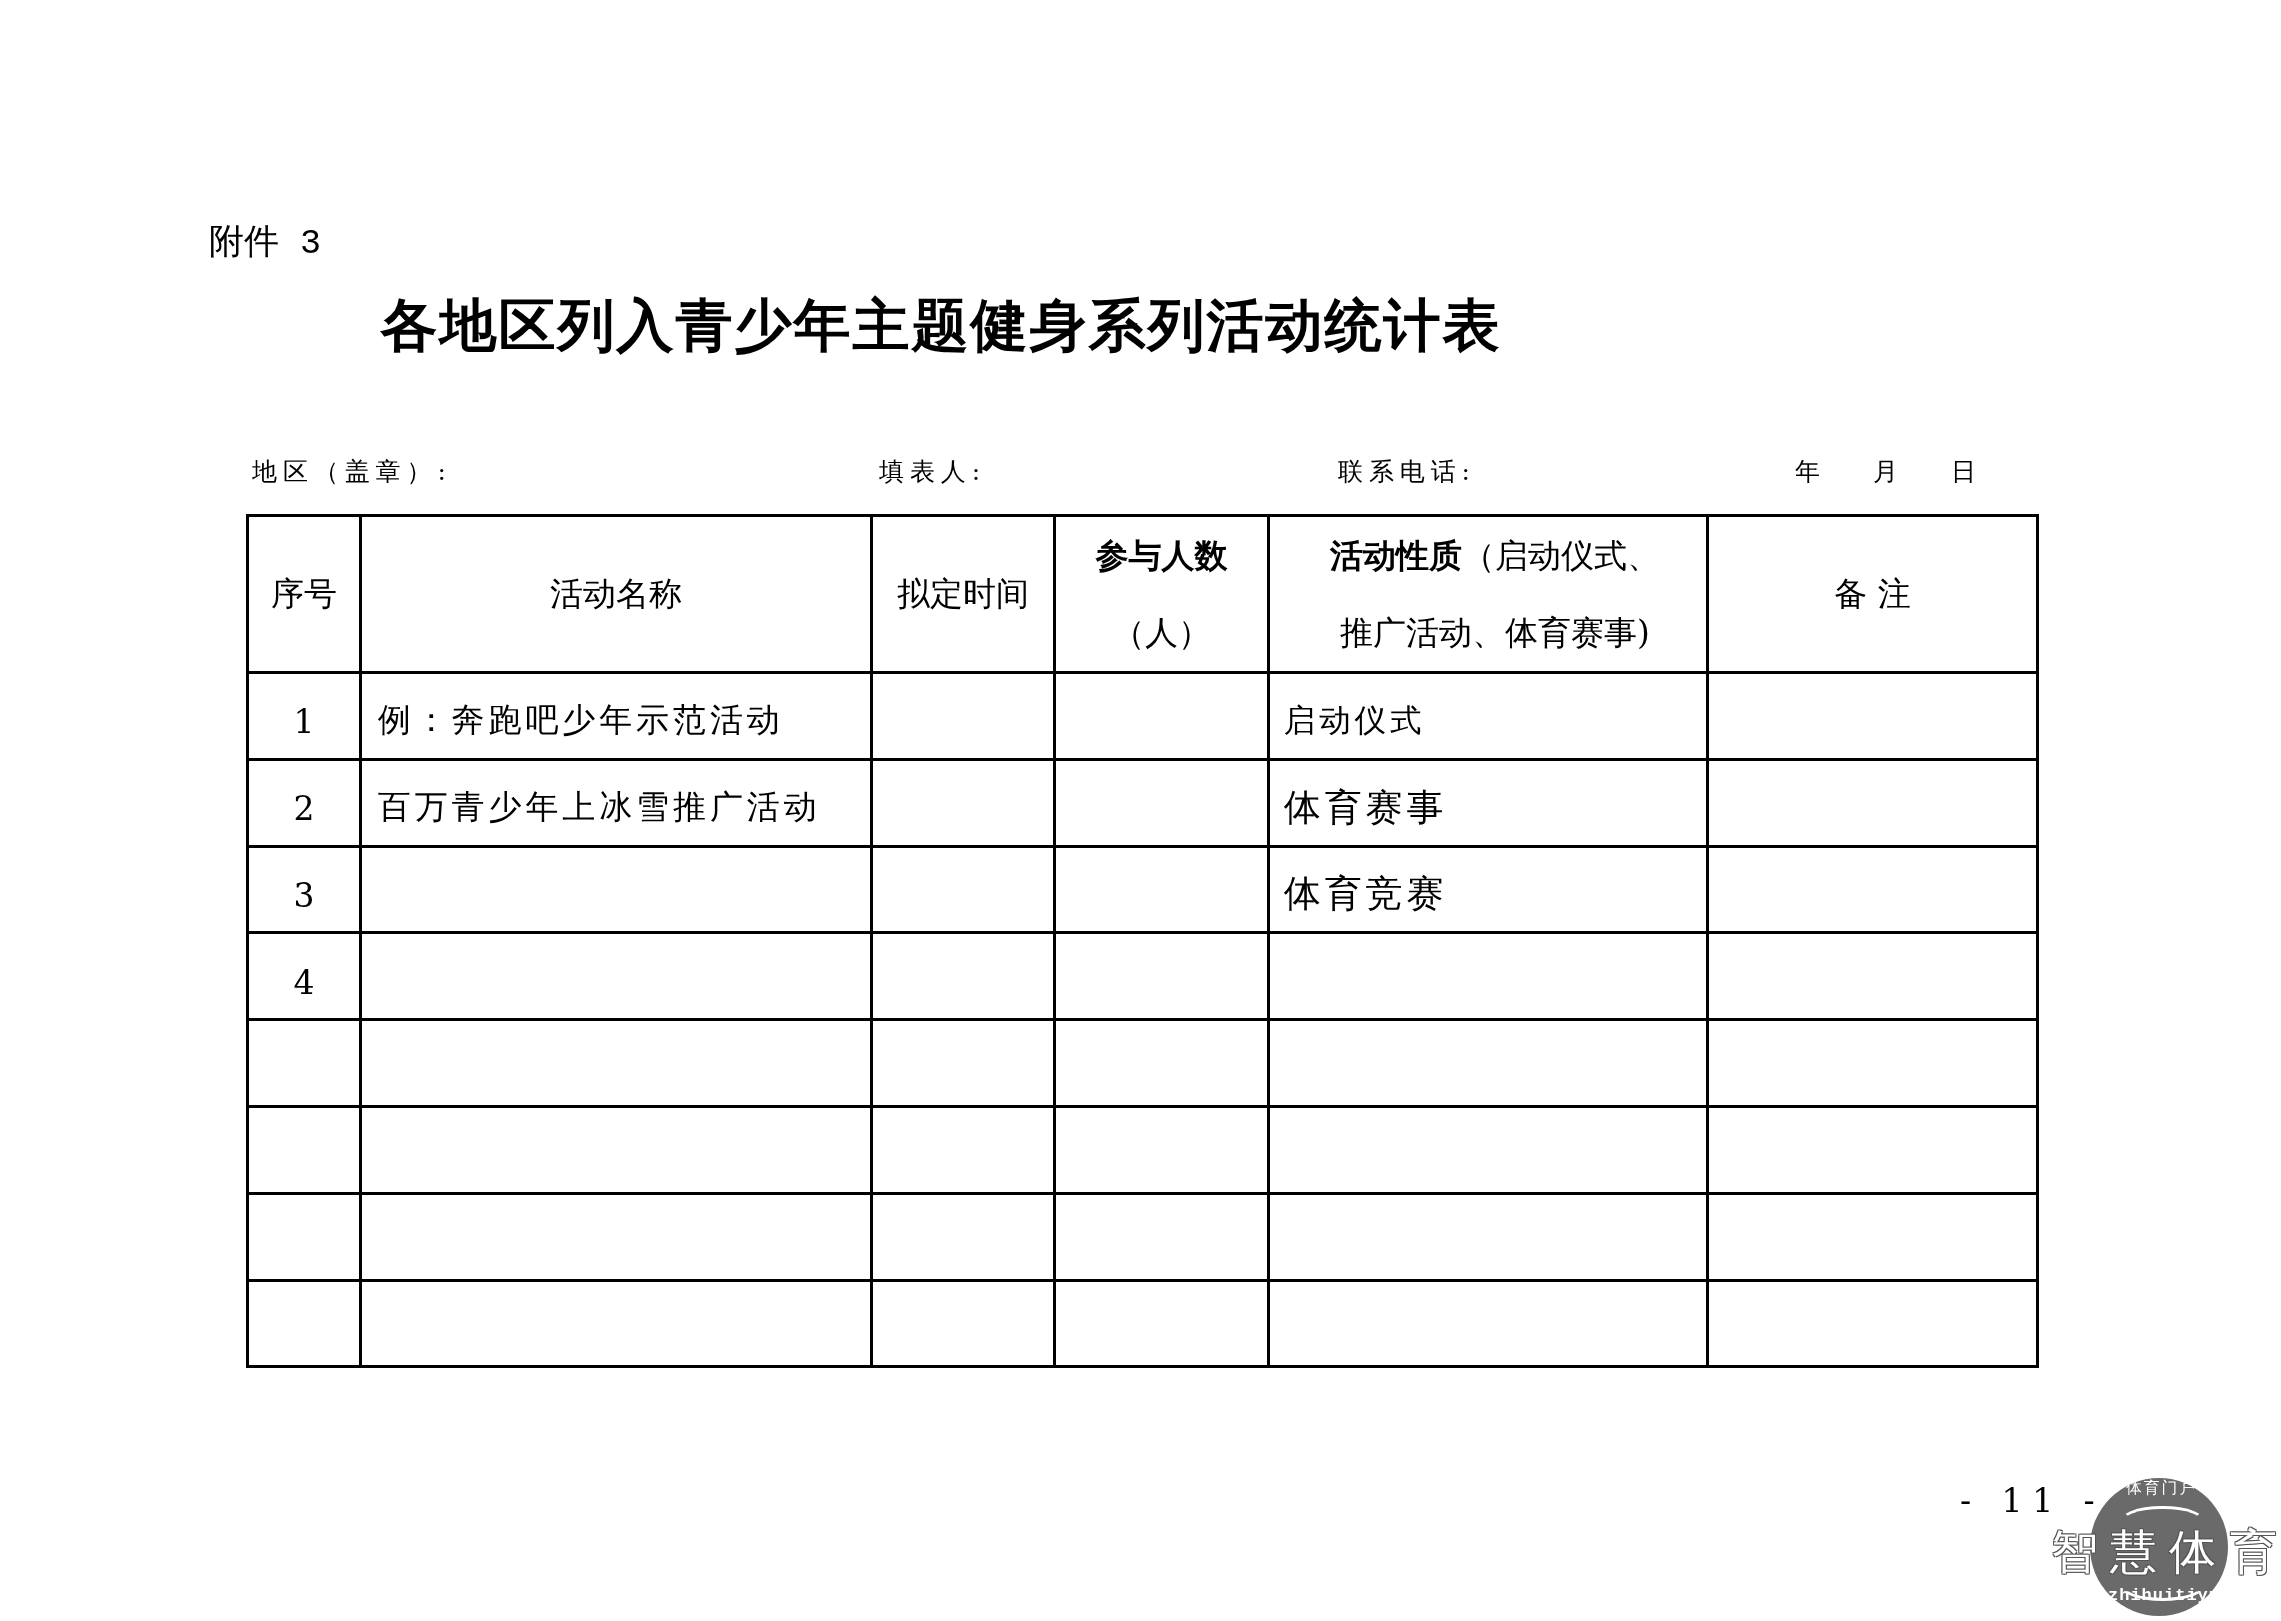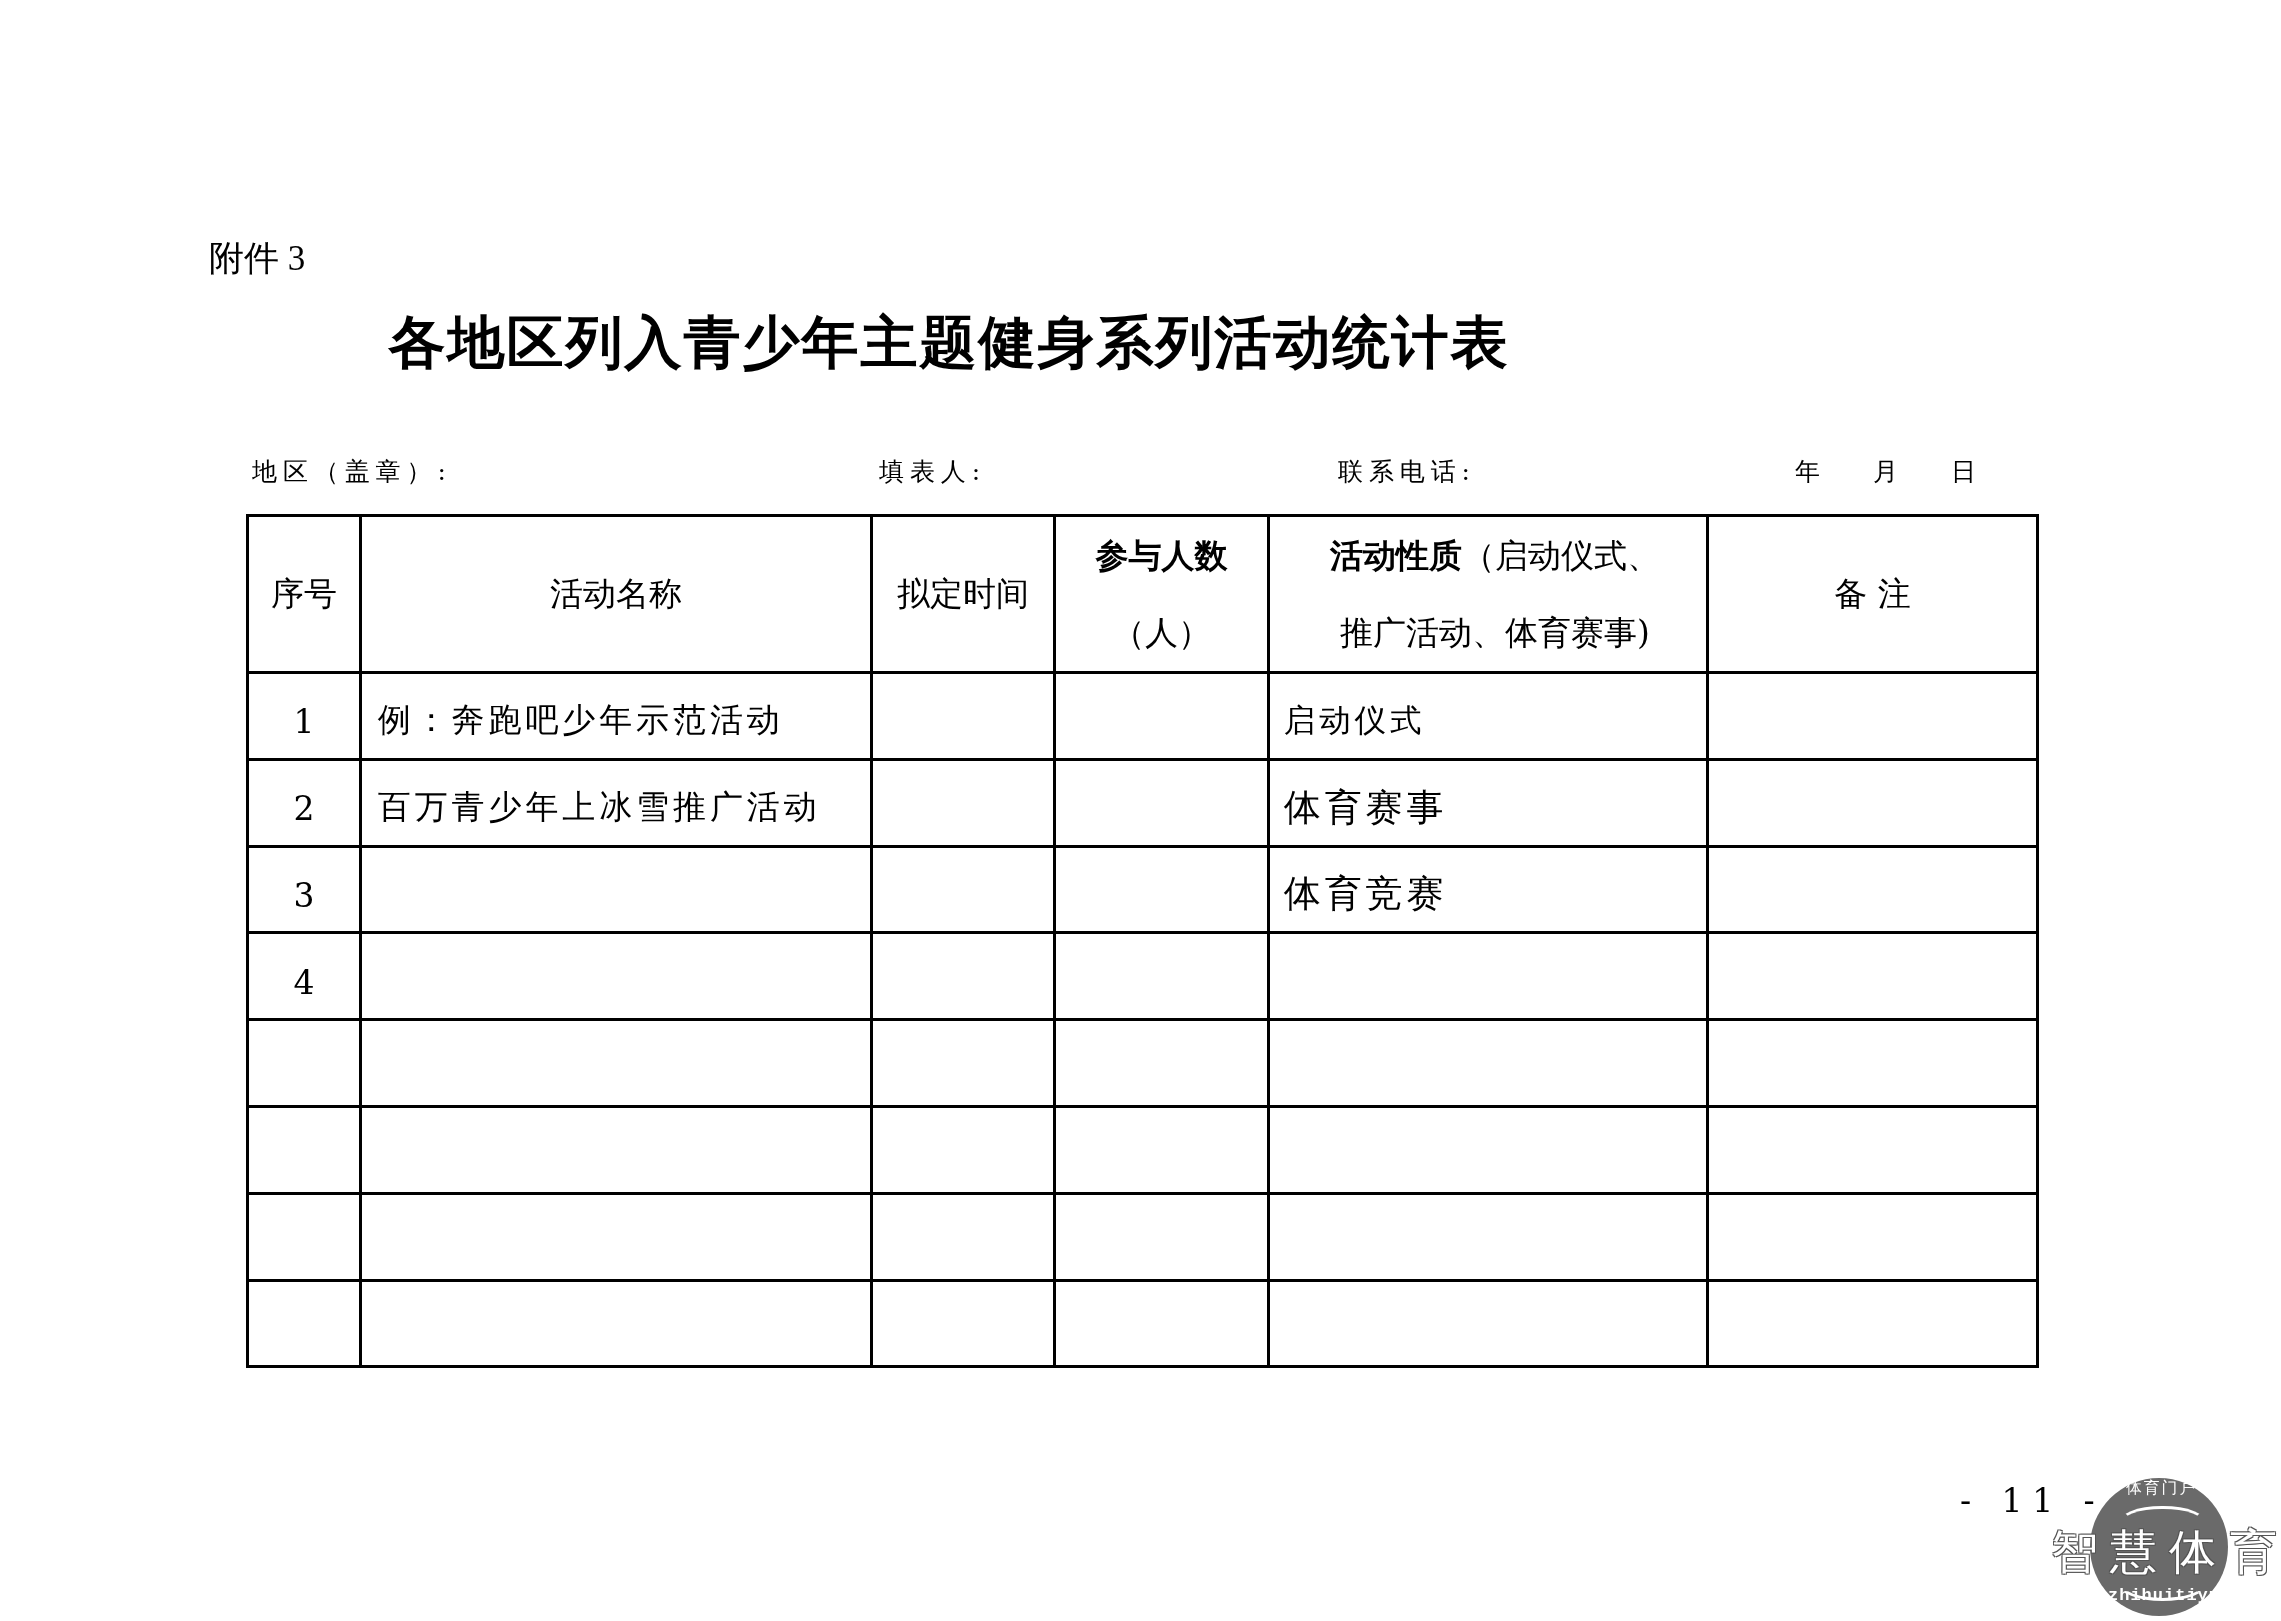--- a/index.html
+++ b/index.html
@@ -1,24 +1,24 @@
 <!DOCTYPE html>
 <html><head>
   <meta charset="utf-8">
   <style>
     html, body { margin: 0; padding: 0; background: #ffffff; }
     body { width: 2281px; height: 1621px; position: relative; overflow: hidden; color: #000; }
 
     .attachment-label {
-      position: absolute; left: 209px; top: 235px;
-      font-size: 35px; font-family: Liberation Serif, serif;
+      position: absolute; left: 209px; top: 218px;
+      font-size: 35px; font-family: Liberation Mono, monospace;
     }
     .page-title {
-      position: absolute; left: 0; width: 1894px; top: 305px;
-      text-align: center; padding-left: 12px;
+      position: absolute; left: 0; width: 1894px; top: 288px;
+      text-align: center; padding-left: 4px;
       font-size: 57px; font-weight: bold; letter-spacing: 2px;
       font-family: "DejaVu Serif", serif;
     }
     .page-title span { display: inline-block; transform: translateX(-9.9px); }
 
     .meta-line {
       position: absolute; top: 455px; font-size: 25px;
       font-family: "DejaVu Serif", serif; letter-spacing: 5.9px;
     }
     .meta-region { left: 252px; }

